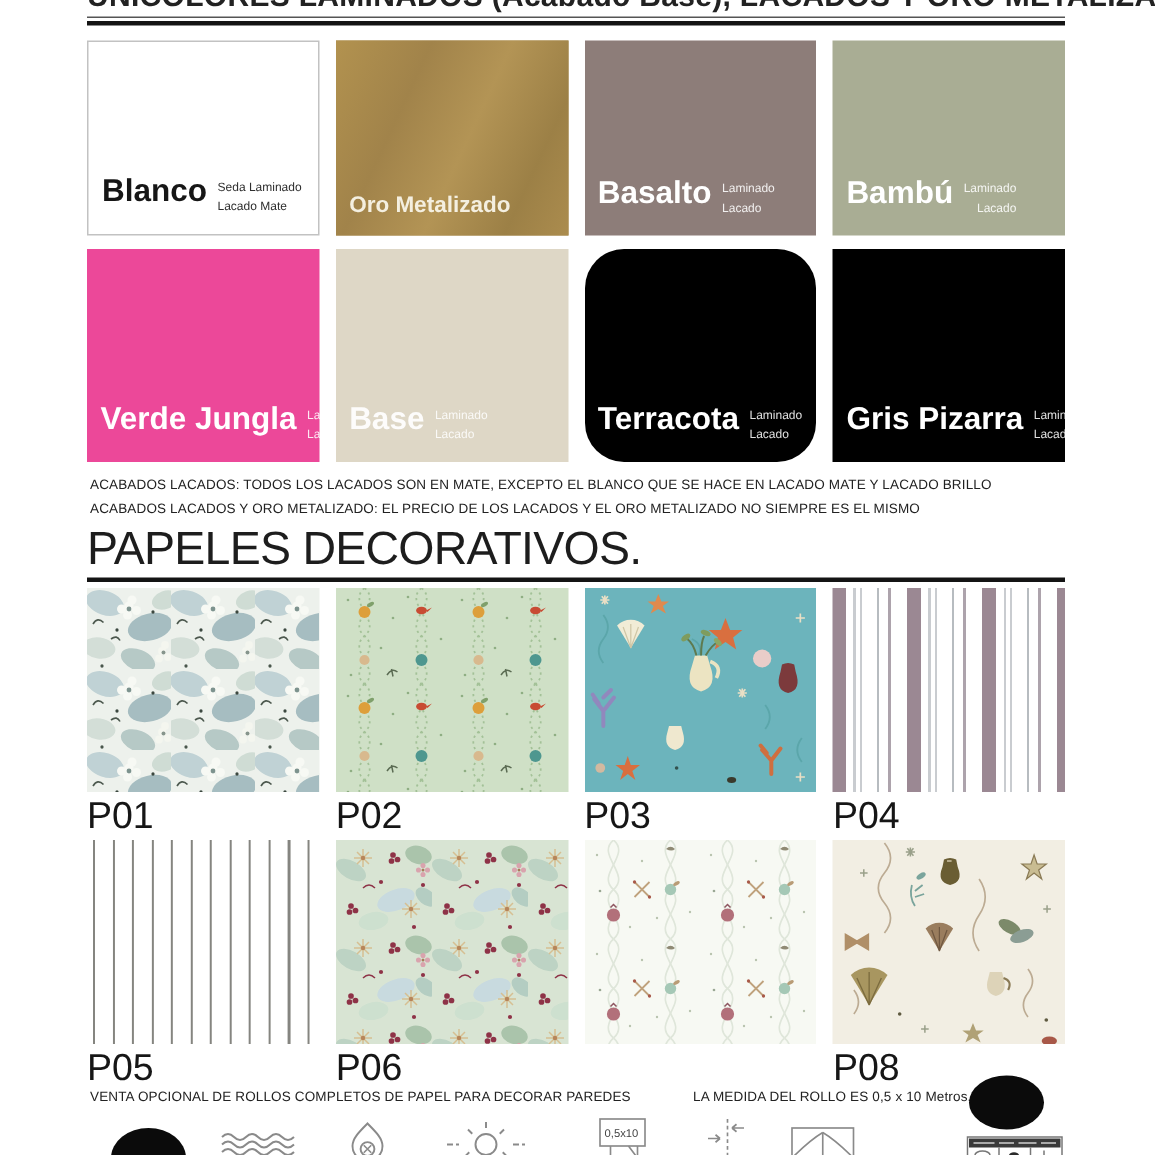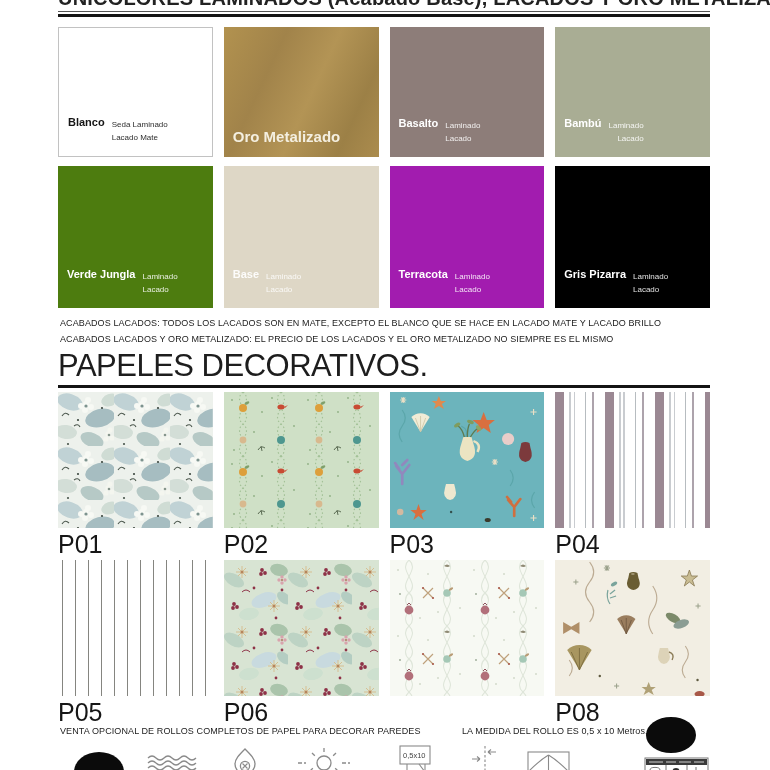--- a/index.html
+++ b/index.html
@@ -12,21 +12,21 @@
   .rule-thin{position:absolute;left:58px;top:11px;width:652px;height:1px;background:#555;}
   .rule-thick{position:absolute;left:58px;top:14px;width:652px;height:3px;background:#141414;}
   .rule2{position:absolute;left:58px;top:385px;width:652px;height:3px;background:#141414;}
 
   
   .swatch-grid{position:absolute;left:58px;top:27px;width:652px;display:grid;grid-template-columns:repeat(4,1fr);grid-template-rows:130px 142px;column-gap:11px;row-gap:9px;}
   .swatch{position:relative;}
   .swatch.blanco{border:1px solid #c2c2c2;background:#fff;}
   .swatch.oro{background-image:linear-gradient(115deg,#b2924f 0%,#a1834a 30%,#b39455 55%,#9c8046 80%,#ab8c4e 100%);}
   .sw-label{position:absolute;left:9px;bottom:12px;display:flex;align-items:flex-start;gap:7px;}
-  .sw-name{font-weight:bold;font-size:11px;line-height:1.1;color:#fff;white-space:nowrap;}
+  .sw-name{font-weight:bold;font-size:21px;line-height:1.1;color:#fff;white-space:nowrap;}
   .sw-sub{font-size:8px;line-height:1.55;color:rgba(255,255,255,.88);padding-top:3px;white-space:nowrap;}
   .swatch.blanco .sw-name{color:#161616;}
   .swatch.blanco .sw-sub{color:#2e2e2e;}
   .swatch.beige .sw-name{color:rgba(255,255,255,.92);}
   .swatch.beige .sw-sub{color:rgba(255,255,255,.85);}
   .swatch.oro .sw-name{font-size:15px;color:#f4efe0;}
 
   
   .notes{position:absolute;left:60px;top:315px;font-size:9px;line-height:16px;color:#222;letter-spacing:.1px;}
 
@@ -89,41 +89,41 @@
   <div class="swatch" style="background-color: rgb(169, 173, 148); text-align: right;">
     <div class="sw-label">
       <span class="sw-name">Bambú</span>
       <span class="sw-sub">
         <span>Laminado</span><br>
         <span>Lacado</span>
       </span>
     </div>
   </div>
 
-  <div class="swatch" style="background-color: #4d7c0f; padding-left: 40px;">
+  <div class="swatch" style="background-color: #ec4899; padding-left: 40px;">
     <div class="sw-label">
       <span class="sw-name">Verde Jungla</span>
       <span class="sw-sub">
         <span>Laminado</span><br>
         <span>Lacado</span>
       </span>
     </div>
   </div>
 
   <div class="swatch beige" style="background-color: rgb(222, 215, 198);">
     <div class="sw-label">
       <span class="sw-name">Base</span>
       <span class="sw-sub">
         <span>Laminado</span><br>
         <span>Lacado</span>
       </span>
     </div>
   </div>
 
-  <div class="swatch" style="background-color: #a21caf;">
+  <div class="swatch" style="background-color: #000000; border-radius: 26px;">
     <div class="sw-label">
       <span class="sw-name">Terracota</span>
       <span class="sw-sub">
         <span>Laminado</span><br>
         <span>Lacado</span>
       </span>
     </div>
   </div>
 
   <div class="swatch" style="background-color: #000000;">

